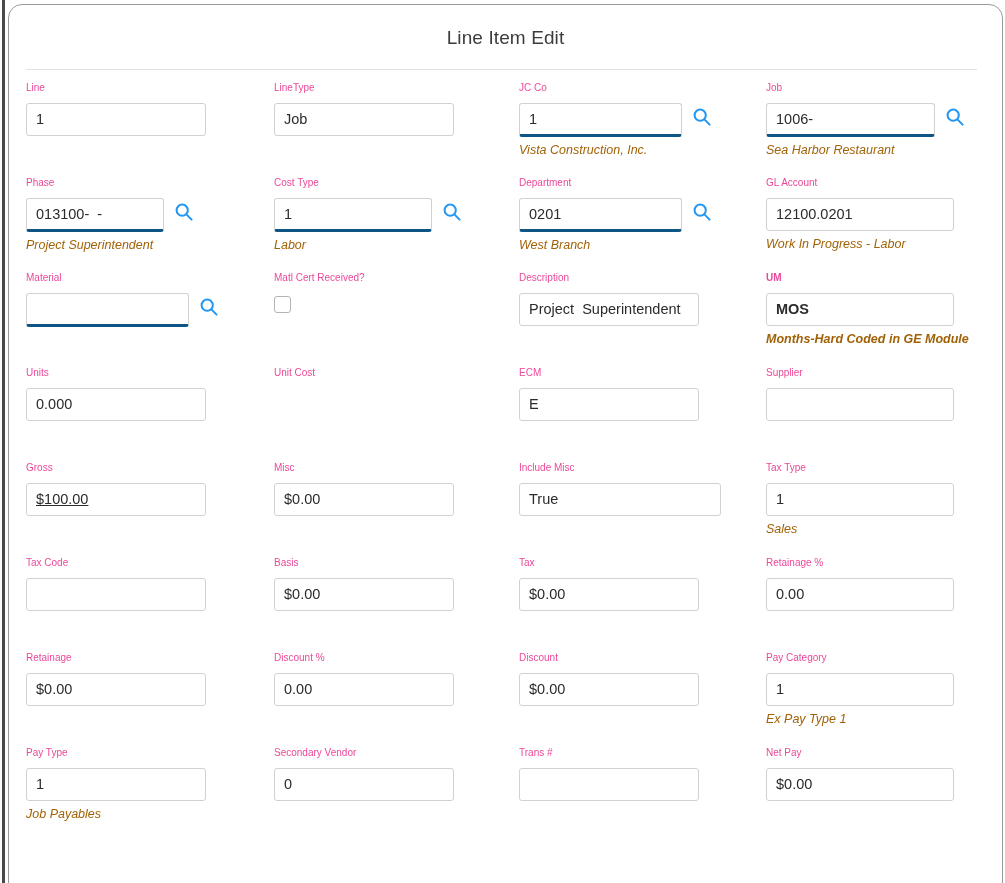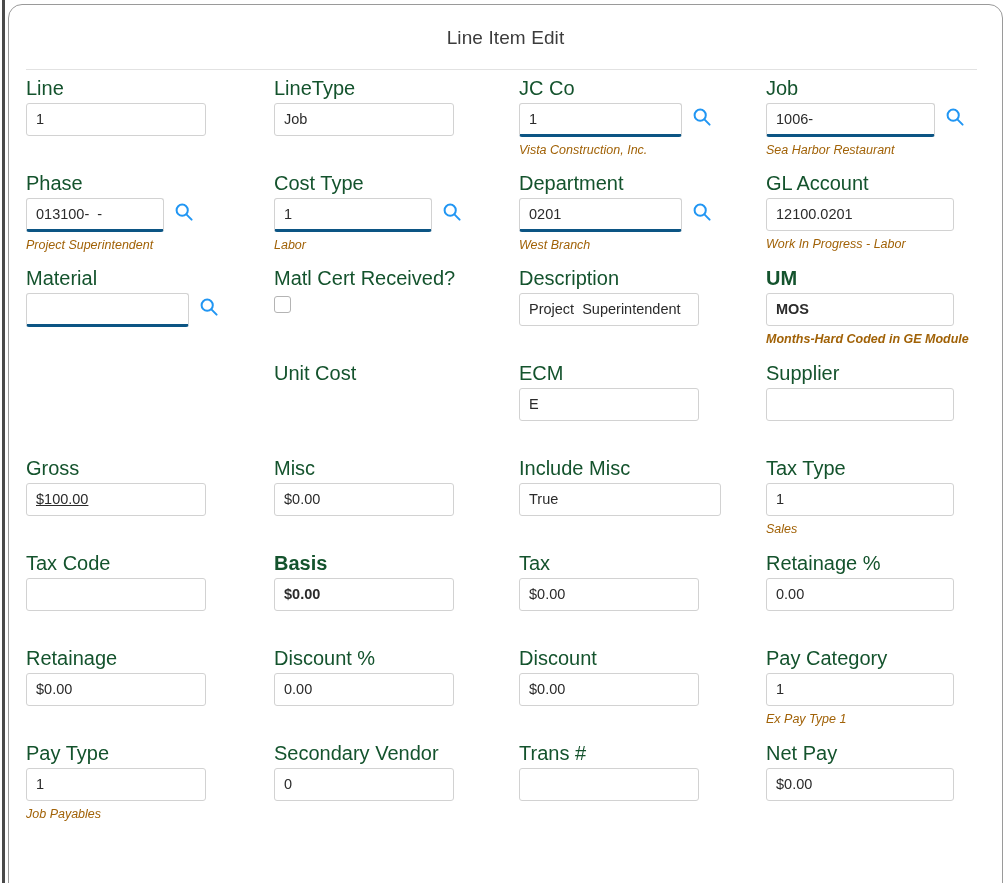--- a/index.html
+++ b/index.html
@@ -74,22 +74,22 @@
   .row {
     position: relative;
     width: 100%;
     height: 95px;
   }
   .field {
     position: absolute;
     top: 0;
   }
   .field-label {
-    font-size: 20px;
-    color: #14532d;
+    font-size: 10px;
+    color: #ec4899;
     line-height: 18px;
     white-space: nowrap;
     margin-bottom: 6px;
   }
   .input-wrap {
     position: relative;
     display: flex;
     align-items: flex-start;
   }
   .input-box {
@@ -253,20 +253,26 @@
           </div>
           <div class="field" style="left: 757px; font-weight: bold;">
             <div class="field-label">UM</div>
             <div class="input-wrap">
               <div class="input-box" style="width: 188px;">MOS</div>
             </div>
             <div class="helper-text">Months-Hard Coded in GE Module</div>
           </div>
         </div>
         <div class="row">
+          <div class="field" style="left: 17px;">
+            <div class="field-label">Units</div>
+            <div class="input-wrap">
+              <div class="input-box" style="width: 180px;">0.000</div>
+            </div>
+          </div>
           <div class="field" style="left: 265px;">
             <div class="field-label">Unit Cost</div>
           </div>
           <div class="field" style="left: 510px;">
             <div class="field-label">ECM</div>
             <div class="input-wrap">
               <div class="input-box" style="width: 180px;">E</div>
             </div>
           </div>
           <div class="field" style="left: 757px;">
@@ -303,21 +309,21 @@
             <div class="helper-text">Sales</div>
           </div>
         </div>
         <div class="row">
           <div class="field" style="left: 17px;">
             <div class="field-label">Tax Code</div>
             <div class="input-wrap">
               <div class="input-box" style="width: 180px;"></div>
             </div>
           </div>
-          <div class="field" style="left: 265px; font-weight: bold;">
+          <div class="field" style="left: 265px;">
             <div class="field-label">Basis</div>
             <div class="input-wrap">
               <div class="input-box" style="width: 180px;">$0.00</div>
             </div>
           </div>
           <div class="field" style="left: 510px;">
             <div class="field-label">Tax</div>
             <div class="input-wrap">
               <div class="input-box" style="width: 180px;">$0.00</div>
             </div>

